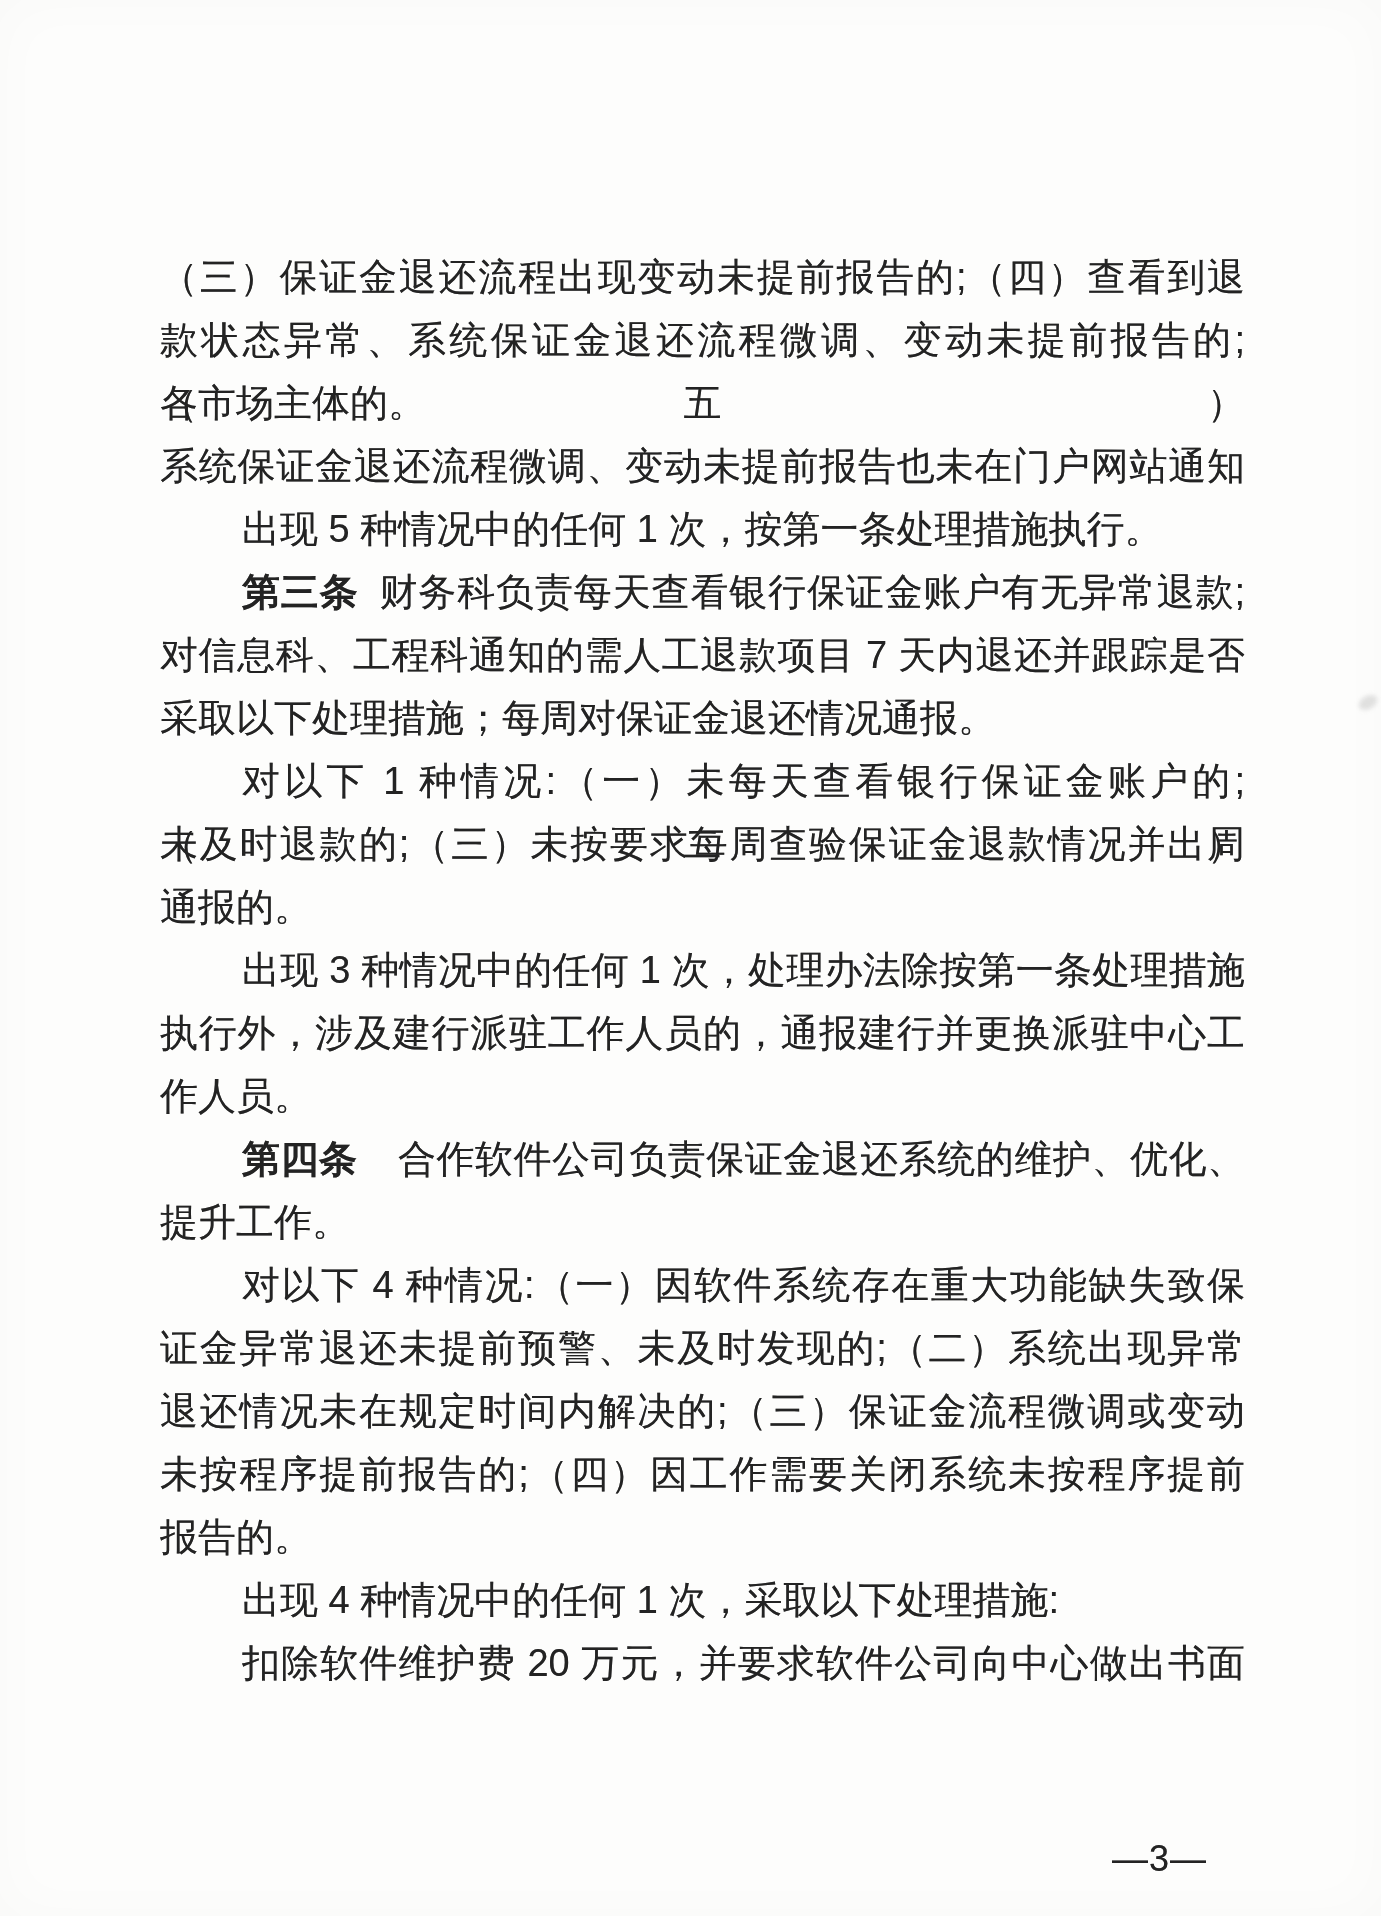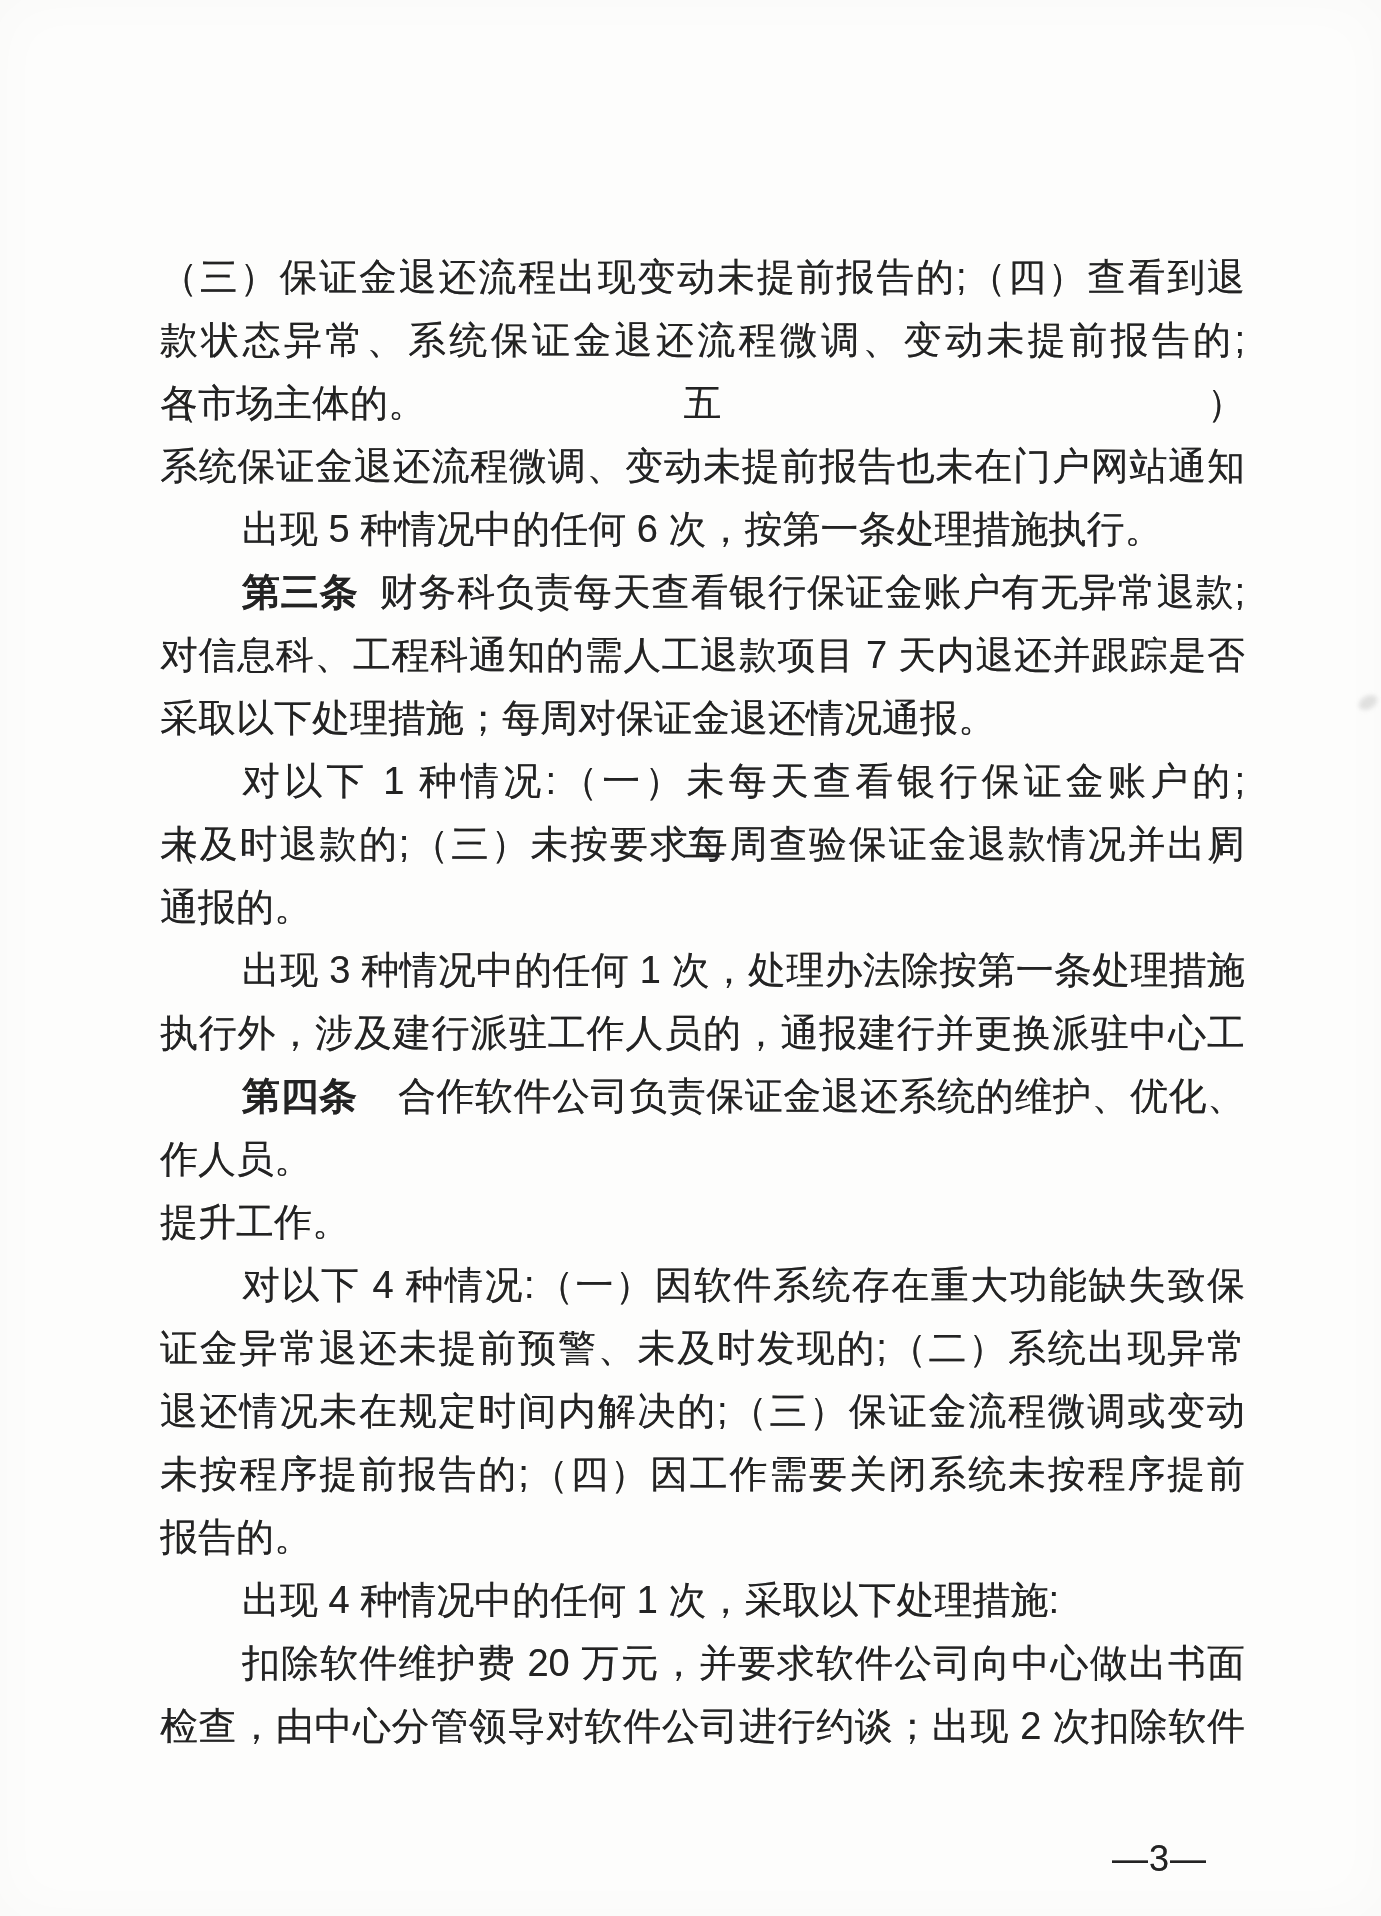--- a/index.html
+++ b/index.html
@@ -63,36 +63,35 @@
 </style>
 </head>
 <body>
 
 <div class="page">
   <div class="text-block">
       <div class="line fill">（三）保证金退还流程出现变动未提前报告的;（四）查看到退</div>
       <div class="line fill">款状态异常、系统保证金退还流程微调、变动未提前报告的;（五）</div>
       <div class="line">各市场主体的。</div>
       <div class="line fill">系统保证金退还流程微调、变动未提前报告也未在门户网站通知</div>
-      <div class="line indent">出现 5 种情况中的任何 6 次，按第一条处理措施执行。</div>
+      <div class="line indent">出现 5 种情况中的任何 1 次，按第一条处理措施执行。</div>
       <div class="line fill indent"><strong>第三条</strong>财务科负责每天查看银行保证金账户有无异常退款;</div>
       <div class="line fill">对信息科、工程科通知的需人工退款项目 7 天内退还并跟踪是否</div>
       <div class="line">采取以下处理措施；每周对保证金退还情况通报。</div>
       <div class="line fill indent">对以下 1 种情况:（一）未每天查看银行保证金账户的;（二）</div>
       <div class="line fill">未及时退款的;（三）未按要求每周查验保证金退款情况并出周</div>
       <div class="line">通报的。</div>
       <div class="line fill indent">出现 3 种情况中的任何 1 次，处理办法除按第一条处理措施</div>
       <div class="line fill">执行外，涉及建行派驻工作人员的，通报建行并更换派驻中心工</div>
+      <div class="line">作人员。</div>
       <div class="line fill indent"><strong>第四条</strong> 合作软件公司负责保证金退还系统的维护、优化、</div>
-      <div class="line">作人员。</div>
       <div class="line">提升工作。</div>
       <div class="line fill indent">对以下 4 种情况:（一）因软件系统存在重大功能缺失致保</div>
       <div class="line fill">证金异常退还未提前预警、未及时发现的;（二）系统出现异常</div>
       <div class="line fill">退还情况未在规定时间内解决的;（三）保证金流程微调或变动</div>
       <div class="line fill">未按程序提前报告的;（四）因工作需要关闭系统未按程序提前</div>
       <div class="line">报告的。</div>
       <div class="line indent">出现 4 种情况中的任何 1 次，采取以下处理措施:</div>
       <div class="line fill indent">扣除软件维护费 20 万元，并要求软件公司向中心做出书面</div>
-      <div class="line fill">检查，由中心分管领导对软件公司进行约谈；出现 2 次扣除软件</div>
     </div>
   <div class="page-number">—3—</div>
   <div class="scan-artifact"></div>
 </div>
 
 </body></html>

